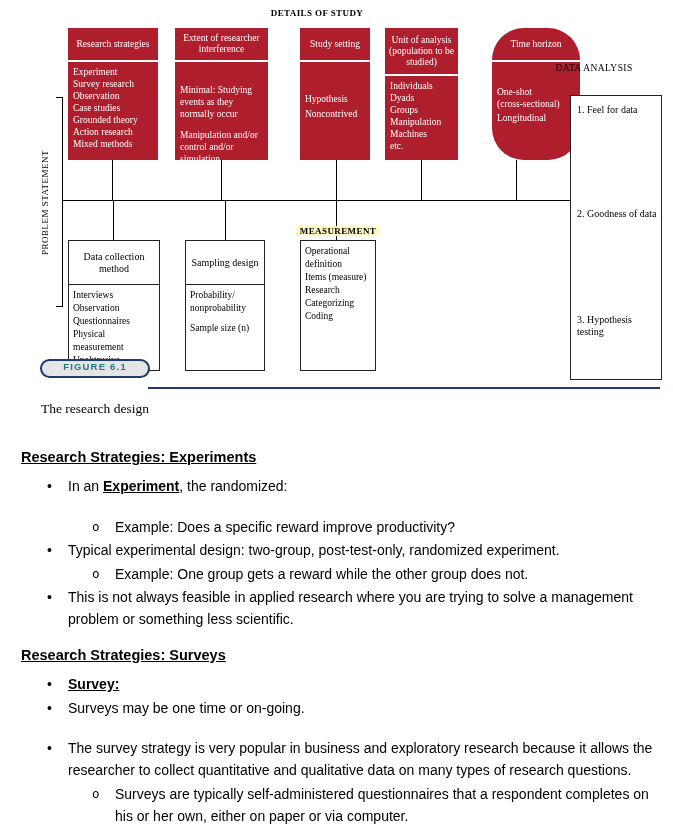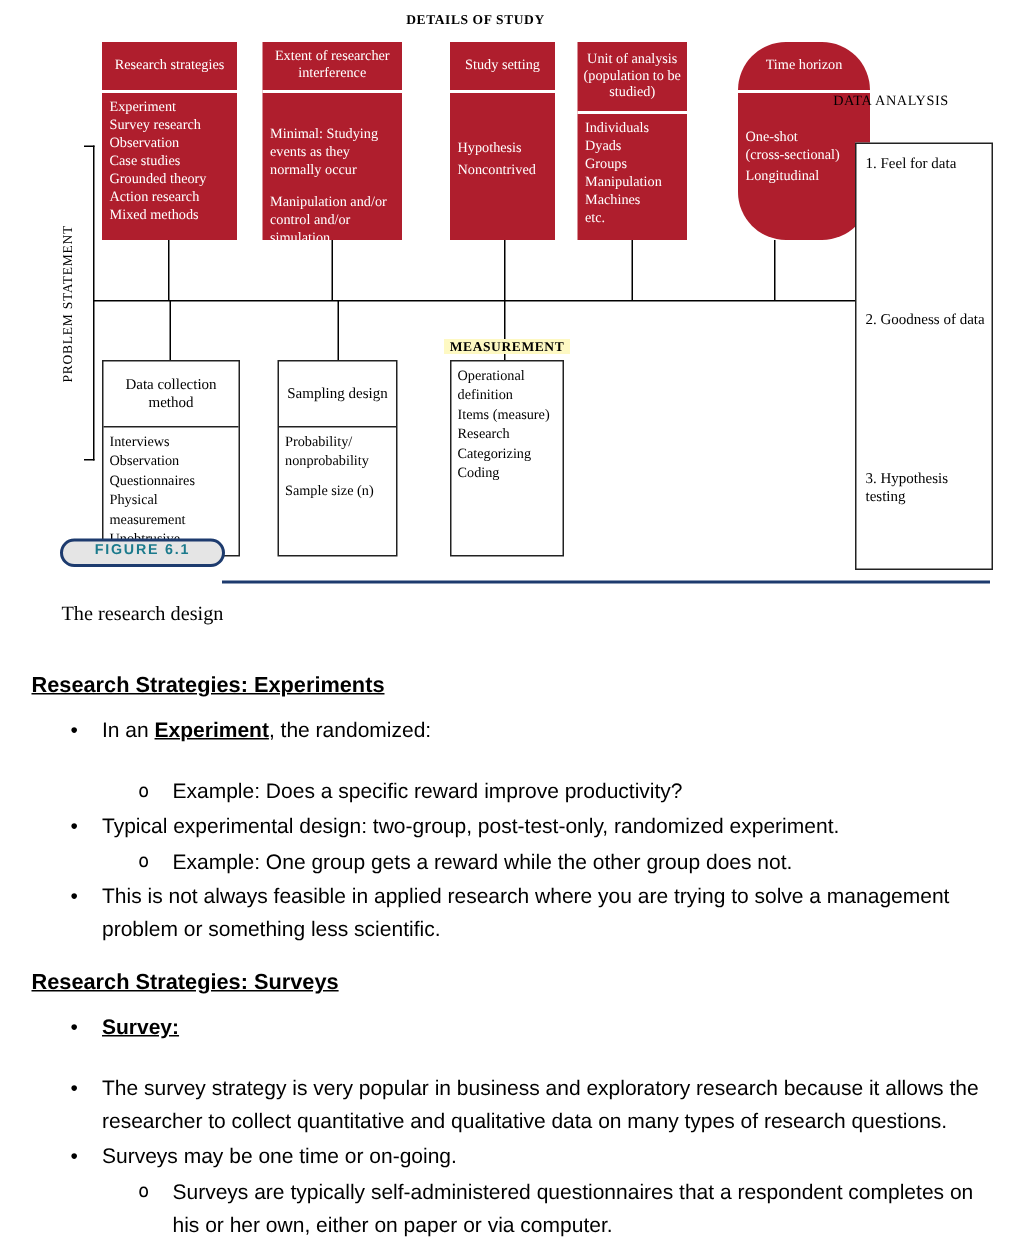--- a/index.html
+++ b/index.html
@@ -226,28 +226,28 @@
       <span>This is not always feasible in applied research where you are trying to solve a management problem or something less scientific.</span>
     </div>
 
     <div class="sec-h h2-gap">Research Strategies: Surveys</div>
 
     <div class="li l1">
       <span class="marker"></span>
       <span class="term">Survey:</span>
     </div>
 
+    <div class="li l1">
+      <span class="marker"></span>
+      <span>Surveys may be one time or on-going.</span>
+    </div>
+
     <div class="li l1 gap">
       <span class="marker"></span>
       <span>The survey strategy is very popular in business and exploratory research because it allows the researcher to collect quantitative and qualitative data on many types of research questions.</span>
-    </div>
-
-    <div class="li l1">
-      <span class="marker"></span>
-      <span>Surveys may be one time or on-going.</span>
     </div>
 
     <div class="li l2">
       <span class="marker"></span>
       <span>Surveys are typically self-administered questionnaires that a respondent completes on his or her own, either on paper or via computer.</span>
     </div>
 
   </div>
 </div>
 

